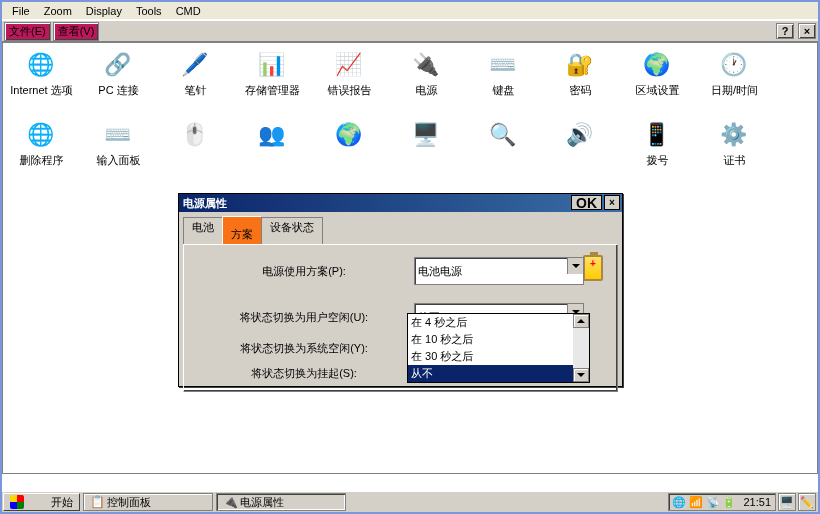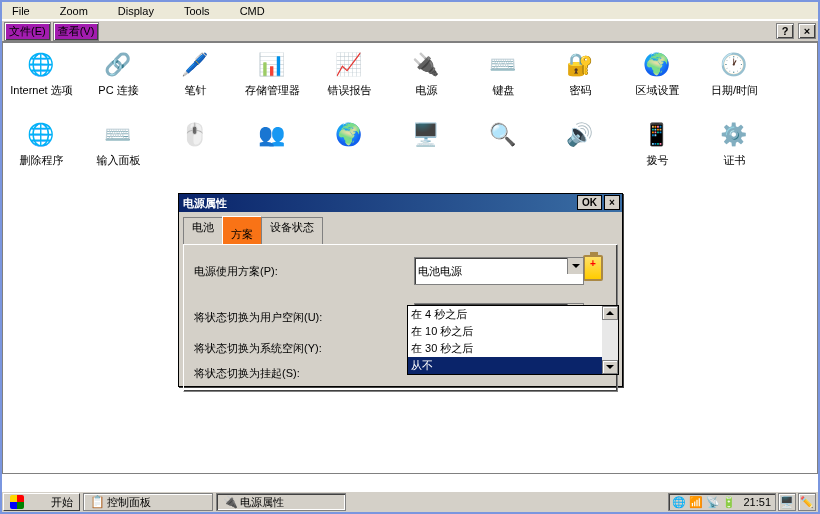--- a/index.html
+++ b/index.html
@@ -1,54 +1,54 @@
 <!DOCTYPE html>
 <html><head>
 <meta charset="utf-8">
 <style>
 * { margin: 0; padding: 0; box-sizing: border-box; font-family: Tahoma, Arial, sans-serif; font-size: 11px; }
 body { width: 820px; height: 514px; background: #fff; position: relative; border: 2px solid #7a96df; }
 
-.outer-menubar { height: 18px; background: #ece9d8; border-bottom: 1px solid #fff; display: flex; align-items: center; padding-left: 4px; gap: 18px; }
+.outer-menubar { height: 18px; background: #ece9d8; border-bottom: 1px solid #fff; display: flex; align-items: center; padding-left: 4px; gap: 2px; }
 .outer-menubar span { padding: 1px 6px; cursor: default; }
 
 .inner-toolbar { height: 22px; background: #d4d0c8; border-top: 1px solid #fff; border-bottom: 1px solid #808080; display: flex; align-items: center; padding: 0 2px; position: relative; }
-.inner-toolbar .btn { border: 1px solid #808080; background: #a21caf; padding: 1px 4px; margin-right: 2px; box-shadow: inset 1px 1px #fff, inset -1px -1px #404040; }
+.inner-toolbar .btn { border: 1px solid #808080; background: #be185d; padding: 1px 4px; margin-right: 2px; box-shadow: inset 1px 1px #fff, inset -1px -1px #404040; }
 .inner-toolbar .close-sq { position: absolute; right: 2px; top: 2px; width: 18px; height: 16px; border: 1px solid #808080; background: #d4d0c8; display: flex; align-items: center; justify-content: center; font-weight: bold; box-shadow: inset 1px 1px #fff, inset -1px -1px #404040; }
 .inner-toolbar .help-sq { position: absolute; right: 24px; top: 2px; width: 18px; height: 16px; border: 1px solid #808080; background: #d4d0c8; display: flex; align-items: center; justify-content: center; font-weight: bold; box-shadow: inset 1px 1px #fff, inset -1px -1px #404040; }
 
 .workspace { background: #fff; height: 432px; border: 1px solid #808080; margin: 0; position: relative; overflow: hidden; }
 
 .icon-grid { display: grid; grid-template-columns: repeat(10, 77px); grid-auto-rows: 70px; padding-top: 4px; }
 .cp-icon { display: flex; flex-direction: column; align-items: center; justify-content: flex-start; text-align: center; padding-top: 2px; cursor: default; }
 .cp-icon .ico { width: 32px; height: 32px; margin-bottom: 3px; display: flex; align-items: center; justify-content: center; font-size: 22px; }
 .cp-icon .lbl { color: #000; line-height: 12px; max-width: 72px; }
 
 .dialog { position: absolute; left: 175px; top: 150px; width: 445px; height: 194px; background: #d4d0c8; border: 1px solid #000; box-shadow: 1px 1px 0 #404040; }
 .dlg-title { height: 18px; background: linear-gradient(to right, #0a246a, #3a6ea5); color: #fff; display: flex; align-items: center; padding-left: 4px; font-weight: bold; position: relative; }
-.dlg-title .dlg-ok { position: absolute; right: 20px; top: 1px; height: 15px; padding: 0 4px; background: #d4d0c8; color: #000; border: 1px solid #000; font-weight: bold; font-size: 10px; display: flex; align-items: center; }
+.dlg-title .dlg-ok { position: absolute; right: 20px; top: 1px; height: 15px; padding: 0 4px; background: #d4d0c8; color: #000; border: 1px solid #000; font-weight: bold; font-size: 14px; display: flex; align-items: center; }
 .dlg-title .dlg-x { position: absolute; right: 2px; top: 1px; width: 16px; height: 15px; background: #d4d0c8; color: #000; border: 1px solid #000; font-weight: bold; display: flex; align-items: center; justify-content: center; font-size: 10px; }
 
 .tabrow { display: flex; padding: 4px 4px 0 4px; }
 .tab { background: #d4d0c8; border: 1px solid #808080; border-bottom: none; padding: 2px 8px; position: relative; top: 1px; margin-right: -1px; }
 .tab.active { border-top: 1px solid #fff; border-left: 1px solid #fff; background: #f97316; z-index: 2; padding-top: 10px; top: 0; }
 
 .tabpanel { border: 1px solid #808080; border-top: 1px solid #fff; border-left: 1px solid #fff; box-shadow: inset -1px -1px #404040; margin: 0 4px 4px 4px; height: 148px; padding: 12px 10px; position: relative; }
 
-.form-row { display: flex; align-items: center; margin-bottom: 10px; }
+.form-row { display: flex; align-items: center; margin-bottom: 10px; text-align: center; }
 .form-label { width: 220px; }
 .combo { width: 170px; height: 28px; background: #fff; border: 1px solid #808080; box-shadow: inset 1px 1px #404040; display: flex; align-items: center; padding-left: 3px; position: relative; }
 .combo .arrow { position: absolute; right: 0; top: 0; width: 16px; height: 16px; background: #d4d0c8; border-left: 1px solid #808080; display: flex; align-items: center; justify-content: center; }
 .combo .arrow::after { content: ''; border-left: 4px solid transparent; border-right: 4px solid transparent; border-top: 4px solid #000; }
 
 .battery-ico { position: absolute; right: 14px; top: 10px; width: 20px; height: 26px; border: 2px solid #a84; background: linear-gradient(#ffe066, #ffcc00); border-radius: 2px; }
 .battery-ico::before { content: '+'; color: red; position: absolute; top: 1px; left: 5px; font-weight: bold; font-size: 10px; }
 .battery-ico::after { content: ''; position: absolute; top: -5px; left: 5px; width: 8px; height: 3px; background: #a84; }
 
-.dropdown-list { position: absolute; left: 404px; top: 262px; width: 212px; background: #fff; border: 1px solid #000; z-index: 10; }
+.dropdown-list { position: absolute; left: 404px; top: 270px; width: 183px; background: #fff; border: 1px solid #000; z-index: 10; }
 .dropdown-list .opt { padding: 1px 3px; white-space: nowrap; }
 .dropdown-list .opt.sel { background: #0a246a; color: #fff; }
 .dropdown-list .scroll-btn { width: 16px; height: 14px; position: absolute; right: 0; background: #d4d0c8; border: 1px solid #808080; box-shadow: inset 1px 1px #fff; display: flex; align-items: center; justify-content: center; }
 .dropdown-list .scroll-up { top: 0; }
 .dropdown-list .scroll-dn { bottom: 0; }
 .dropdown-list .scroll-up::after { content: ''; border-left: 4px solid transparent; border-right: 4px solid transparent; border-bottom: 4px solid #000; }
 .dropdown-list .scroll-dn::after { content: ''; border-left: 4px solid transparent; border-right: 4px solid transparent; border-top: 4px solid #000; }
 .dropdown-list .scroll-track { position: absolute; right: 0; top: 14px; bottom: 14px; width: 16px; background: #e8e8e8; }
 
 .taskbar { position: absolute; bottom: 0; left: 0; right: 0; height: 22px; background: #d4d0c8; border-top: 2px solid #fff; display: flex; align-items: center; }

